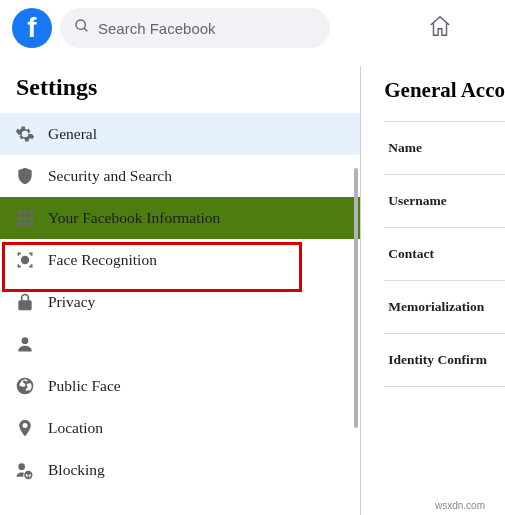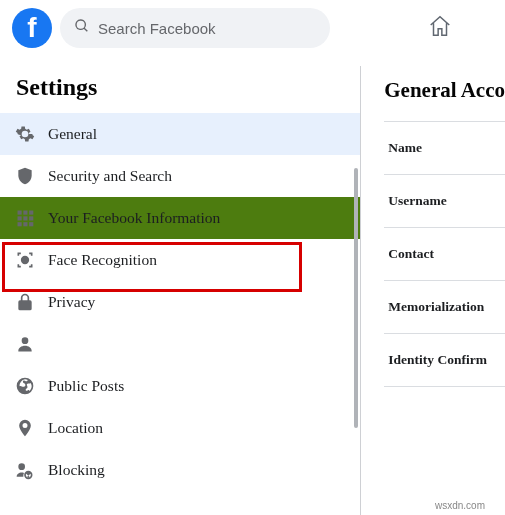--- a/index.html
+++ b/index.html
@@ -227,21 +227,21 @@
               <path d="M12 4a4 4 0 1 1 0 8 4 4 0 0 1 0-8zm-8 16c0-3.3 3.6-6 8-6s8 2.7 8 6v1H4v-1z"></path>
             </svg>
         </span>
       </div>
       <div class="nav-item">
         <span class="nav-icon">
           <svg viewBox="0 0 24 24">
               <path d="M12 2a10 10 0 1 0 0 20 10 10 0 0 0 0-20zm0 2c1.2 0 2.3.3 3.3.7-.4.8-.9 1.6-1.8 1.6-1 0-1.3-1-2.5-1-.9 0-1.5.6-1.5 1.5 0 2 3 1.5 3 4 0 1.4-1.1 2.2-2.5 2.2-1.6 0-2-1-3.5-1-.4 0-.8.1-1.1.3A8 8 0 0 1 12 4zm6.7 4.4A8 8 0 0 1 20 12c0 2.4-1.1 4.6-2.8 6-.1-.6-.4-1.2-1.2-1.2-1 0-1 1-2 1-.7 0-1.2-.6-1.2-1.3 0-1.6 2.2-1.3 2.2-3.2 0-1.2-.8-1.8-.8-2.8 0-1.4 1.4-1.4 2.5-1.4.8 0 1.5-.2 2-.7z"></path>
             </svg>
         </span>
-        <span>Public Posts</span>
+        <span>Public Face</span>
       </div>
       <div class="nav-item">
         <span class="nav-icon">
           <svg viewBox="0 0 24 24">
               <path d="M12 2a7 7 0 0 1 7 7c0 5-7 13-7 13S5 14 5 9a7 7 0 0 1 7-7zm0 4a3 3 0 1 0 0 6 3 3 0 0 0 0-6z"></path>
             </svg>
         </span>
         <span>Location</span>
       </div>
       <div class="nav-item">

